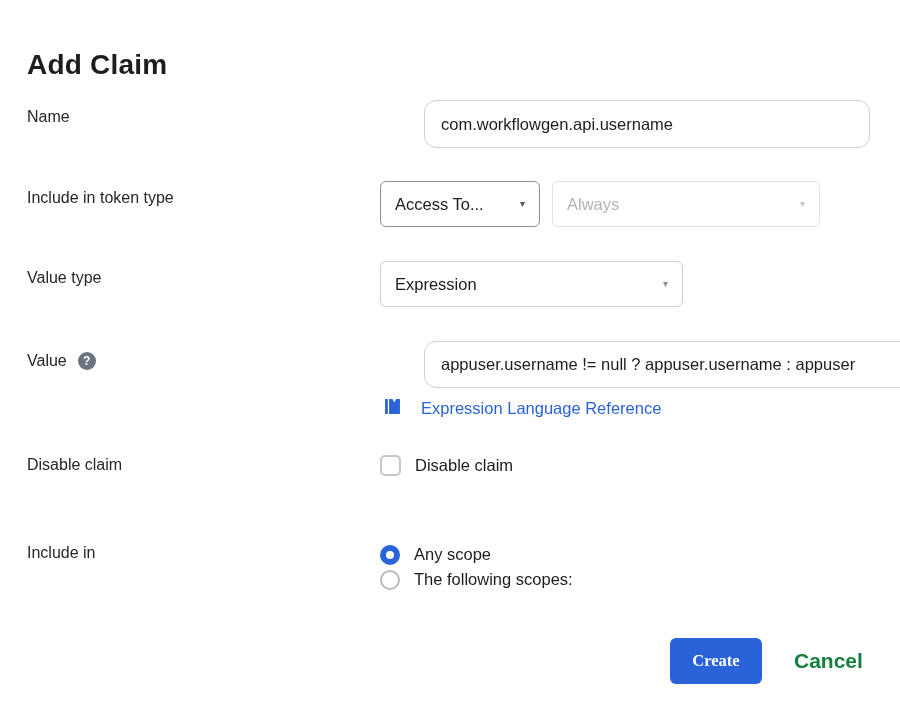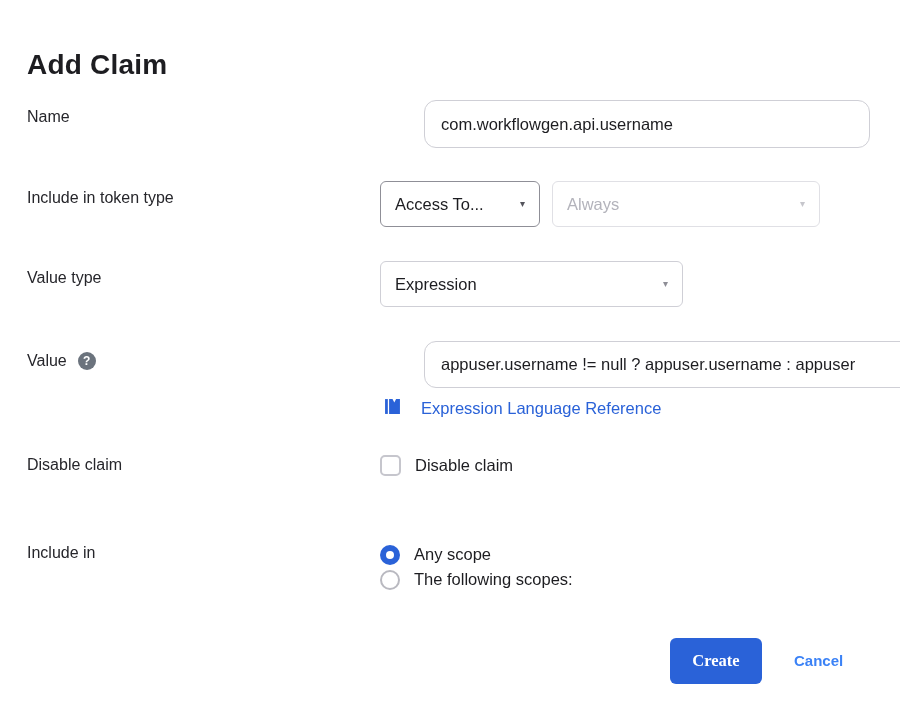--- a/index.html
+++ b/index.html
@@ -169,22 +169,22 @@
     font-size: 16.5px;
     font-weight: 700;
     cursor: pointer;
   }
   .cancel-link {
     position: absolute;
     left: 794px;
     top: 638px;
     height: 46px;
     line-height: 46px;
-    color: #3b82f6;
-    font-size: 15px;
+    color: #15803d;
+    font-size: 21px;
     font-weight: 700;
     cursor: pointer;
   }
 </style>
 </head>
 <body>
 
 <div class="page">
 
   <h1 class="page-title">Add Claim</h1>

